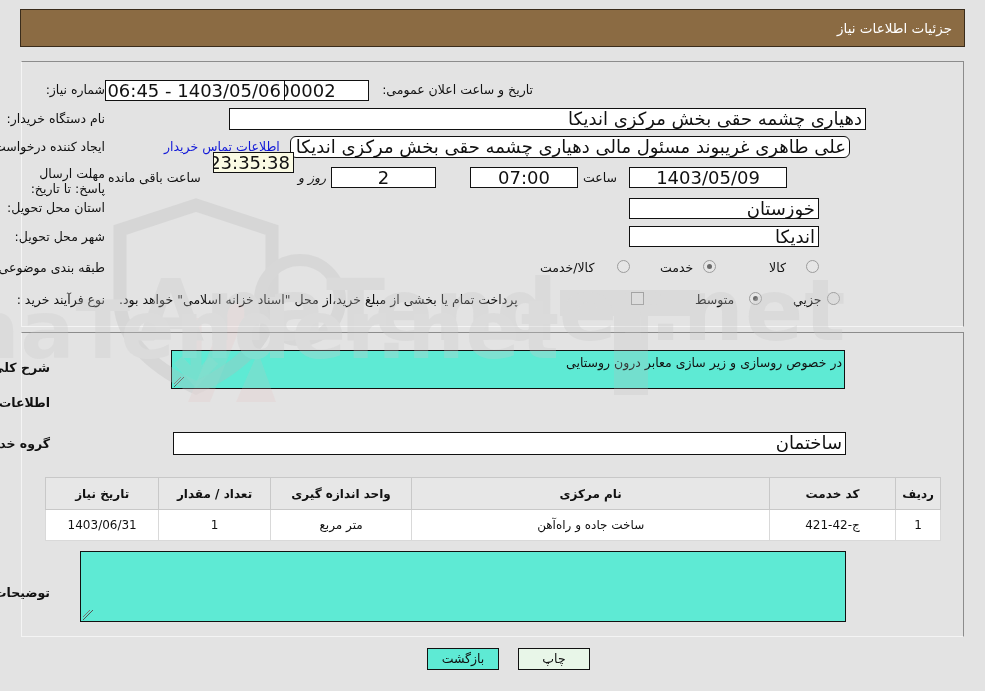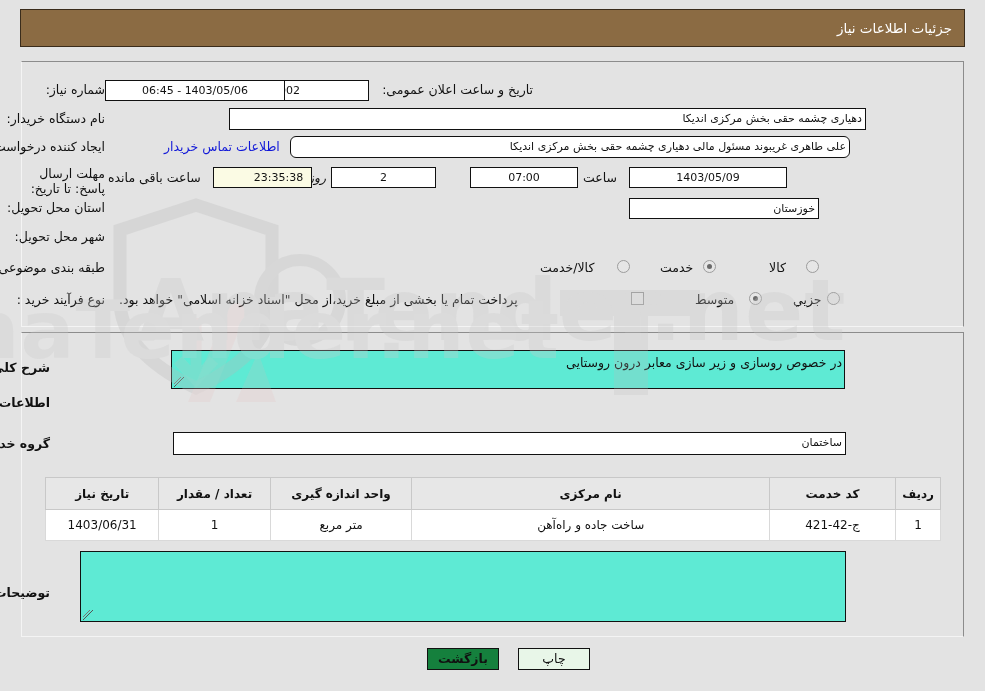--- a/index.html
+++ b/index.html
@@ -73,21 +73,21 @@
   }
   .lbl.bold { font-weight: bold; }
   .lbl.link { color: #1118d8; }
 
   
   .field {
     position: absolute;
     background: #ffffff;
     border: 1px solid #111;
     box-sizing: border-box;
-    font-size: 11px;
+    font-size: 18px;
     color: #111;
     font-family: "DejaVu Sans", "Liberation Sans", sans-serif;
     line-height: 18px;
     padding: 1px 3px;
     white-space: nowrap;
     overflow: hidden;
     z-index: 3;
     text-align: center;
   }
   .field.rtl-right { text-align: right; direction: rtl; padding-left: 48px; }
@@ -182,21 +182,21 @@
     color: #111;
     text-align: center;
     line-height: 19px;
     height: 22px;
     cursor: pointer;
     z-index: 3;
     font-family: "DejaVu Sans", "Liberation Sans", sans-serif;
     padding: 0;
   }
   .btn-print  { background: #e8f6e8; }
-  .btn-back   { background: #15803d; font-weight: bold; }
+  .btn-back   { background: #5eead4; }
 </style>
 </head>
 <body>
 
 <div id="page">
 
   <svg class="watermark" viewBox="0 0 985 691" xmlns="http://www.w3.org/2000/svg">
     <g opacity="0.30">
 
       <path d="M120 230 L196 205 L272 230 L272 300 Q272 352 196 388 Q120 352 120 300 Z" fill="none" stroke="#b9b9b9" stroke-width="13"></path>
@@ -233,27 +233,28 @@
   <div class="lbl" style="right:880px; top:139px;">ایجاد کننده درخواست:</div>
   <div class="field rtl-right" style="left:290px; top:136px; width:560px; height:22px;border-radius:6px;">علی طاهری غریبوند مسئول مالی  دهیاری چشمه حقی بخش مرکزی اندیکا</div>
   <div class="lbl link" style="left:164px; top:139px;">اطلاعات تماس خریدار</div>
 
   <div class="lbl" style="right:880px; top:166px; width:96px; white-space:normal; line-height:15px;">مهلت ارسال پاسخ: تا تاریخ:</div>
   <div class="field" style="left:629px; top:167px; width:158px; height:21px;">1403/05/09</div>
   <div class="lbl" style="left:583px; top:170px;">ساعت</div>
   <div class="field" style="left:470px; top:167px; width:108px; height:21px;">07:00</div>
   <div class="field" style="left:331px; top:167px; width:105px; height:21px;">2</div>
   <div class="lbl" style="left:298px; top:170px;font-style:italic;">روز و</div>
-  <div class="field highlight" style="left:213px; top:167px; width:99px; height:21px;padding-left:35px;">23:35:38</div>
+  <div class="field highlight" style="left:213px; top:152px; width:81px; height:21px;padding-left:35px;">23:35:38</div>
   <div class="lbl" style="left:108px; top:170px;">ساعت باقی مانده</div>
 
   <div class="lbl" style="right:880px; top:200px;">استان محل تحویل:</div>
   <div class="field rtl-right" style="left:629px; top:198px; width:190px; height:21px;">خوزستان</div>
 
   <div class="lbl" style="right:880px; top:229px;">شهر محل تحویل:</div>
+  <div class="field rtl-right" style="left:629px; top:226px; width:190px; height:21px;">اندیکا</div>
 
   <div class="lbl" style="right:880px; top:260px;">طبقه بندی موضوعی:</div>
 
   <div class="radio" style="left:806px; top:260px;"></div>
   <div class="lbl" style="left:769px; top:260px;">کالا</div>
 
   <div class="radio checked" style="left:703px; top:260px;"></div>
   <div class="lbl" style="left:660px; top:260px;">خدمت</div>
 
   <div class="radio" style="left:617px; top:260px;"></div>

